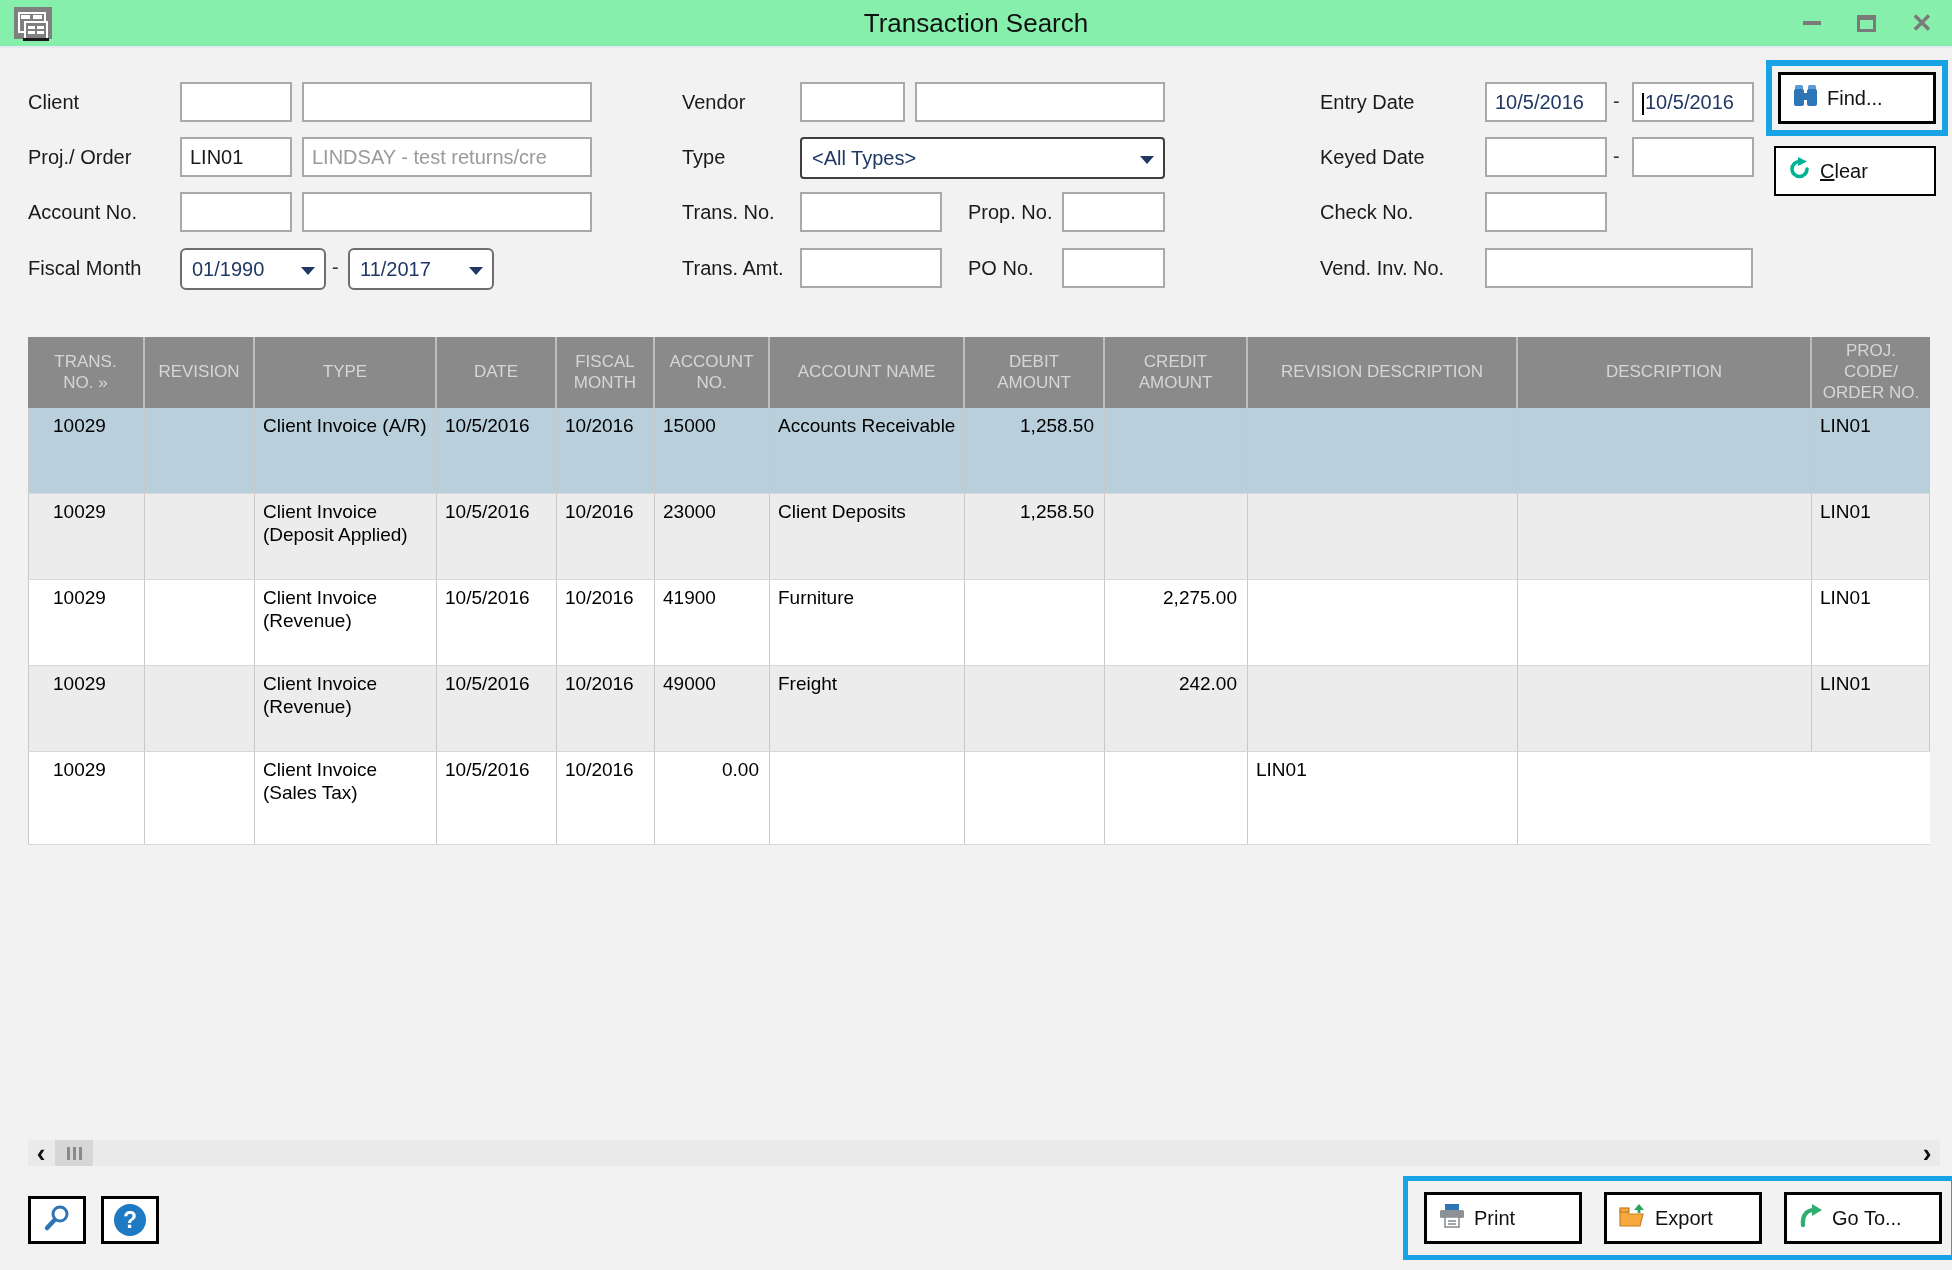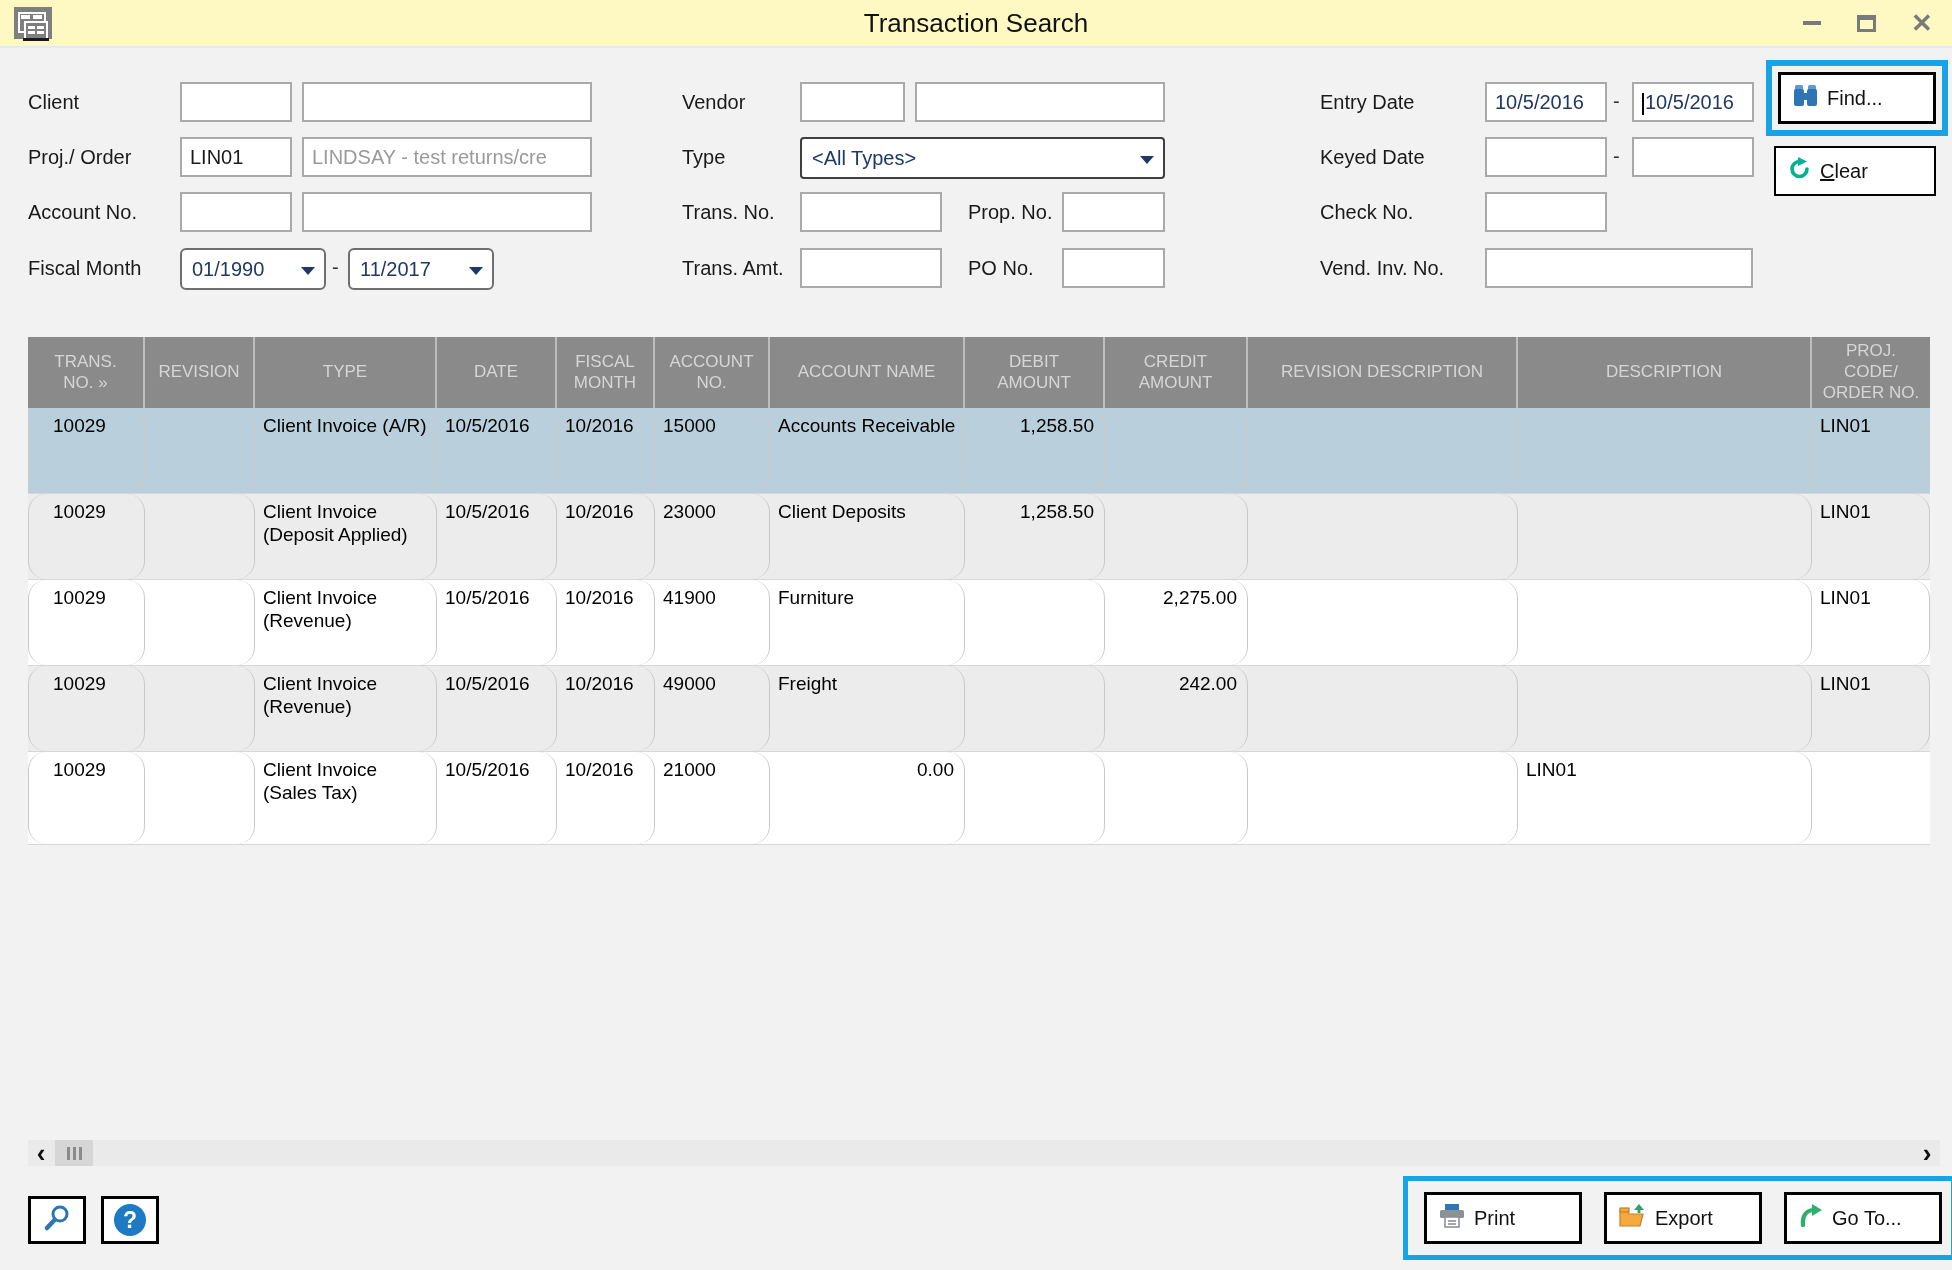--- a/index.html
+++ b/index.html
@@ -1,20 +1,20 @@
 <!DOCTYPE html>
 <html><head>
 <meta charset="utf-8">
 <style>
   * { box-sizing: border-box; margin: 0; padding: 0; }
   html,body { width:1952px; height:1270px; overflow:hidden; }
   body { font-family:"Liberation Sans", sans-serif; background:#f2f2f2; position:relative; color:#1a1a1a; }
 
   
-  .titlebar { position:absolute; left:0; top:0; width:1952px; height:48px; background:#fef9c3;
+  .titlebar { position:absolute; left:0; top:0; width:1952px; height:48px; background:#86efac;
               border-bottom:2px solid #e4eaf1; }
   .appicon { position:absolute; left:14px; top:7px; width:38px; height:34px; }
   .title { position:absolute; left:0; top:0; width:100%; height:46px; line-height:46px;
            text-align:center; font-size:26px; color:#111; }
   .winbtn { position:absolute; top:0; width:44px; height:46px; display:flex; align-items:center; justify-content:center; }
   .btn-min { right:118px; } .btn-max { right:64px; } .btn-close { right:8px; }
   .glyph-min { width:18px; height:4px; background:#7a7a7a; }
   .glyph-max { width:19px; height:17px; border:3px solid #7a7a7a; border-top-width:5px; }
   .glyph-close { font-size:26px; color:#7a7a7a; font-weight:bold; line-height:1; }
 
@@ -44,21 +44,21 @@
   .th { display:flex; align-items:center; justify-content:center; text-align:center;
         font-size:17px; line-height:1.22; color:#d6d6d6; white-space:pre-line;
         border-right:2px solid #bdbdbd; overflow:hidden; padding:2px 3px; }
   .th:last-child { border-right:none; }
   .trow { display:grid; grid-template-columns:var(--cols); height:86px; background:#fff;
           border-bottom:1px solid #d7d7d7; }
   .trow:last-child { height:93px; }
   .trow.alt { background:#ececec; }
   .trow.selected { background:#b9cfdc; }
   .td { font-size:19px; line-height:1.22; color:#000; padding:6px 8px; overflow:hidden;
-        border-right:1px solid #c9c9c9;border-radius:18px; }
+        border-right:1px solid #c9c9c9; }
   .trow .td:first-child { border-left:1px solid #c9c9c9; padding-left:24px; }
   .td.num { text-align:right; padding-right:10px; }
 
   
   .hscroll { position:absolute; left:28px; top:1140px; width:1912px; height:26px; background:#eaeaea; }
   .scroll-arrow { position:absolute; top:0; width:26px; height:26px; display:flex; align-items:center;
                   justify-content:center; font-size:26px; font-weight:bold; color:#111; }
   .sa-left { left:0; } .sa-right { right:0; }
   .thumb { position:absolute; left:27px; top:0; width:38px; height:26px; background:#d6d6d6;
            display:flex; align-items:center; justify-content:center; gap:3px; }
@@ -270,21 +270,20 @@
       <div class="td"></div>
       <div class="td">LIN01</div>
     </div>
 
     <div class="trow">
       <div class="td">10029</div>
       <div class="td"></div>
       <div class="td">Client Invoice (Sales Tax)</div>
       <div class="td">10/5/2016</div>
       <div class="td">10/2016</div>
-      <div class="td">21000</div>
       <div class="td num">0.00</div>
       <div class="td num"></div>
       <div class="td"></div>
       <div class="td"></div>
       <div class="td">LIN01</div>
     </div>
   </div>
 
   <div class="hscroll">
     <span class="scroll-arrow sa-left">‹</span>

